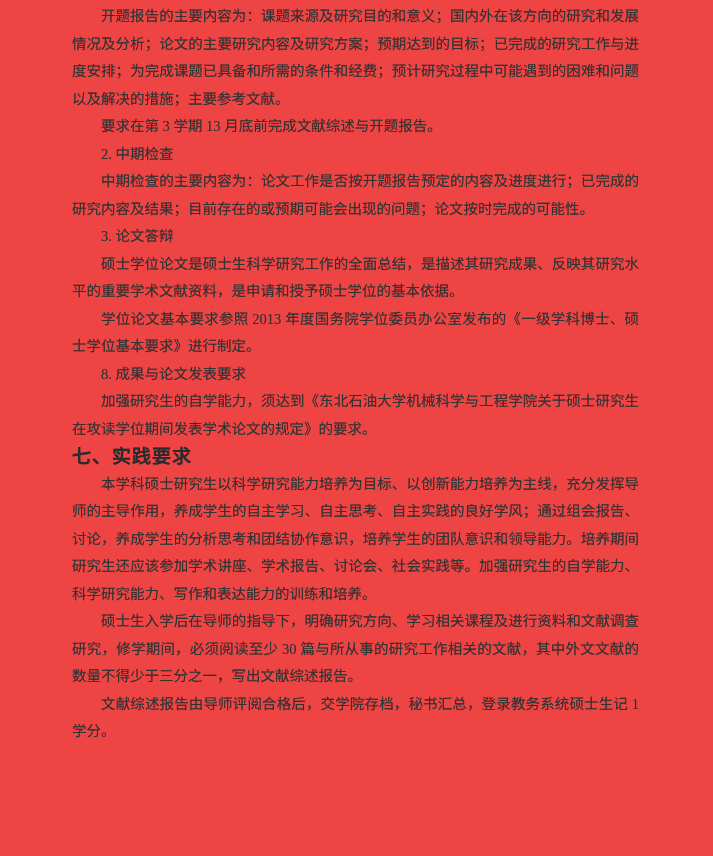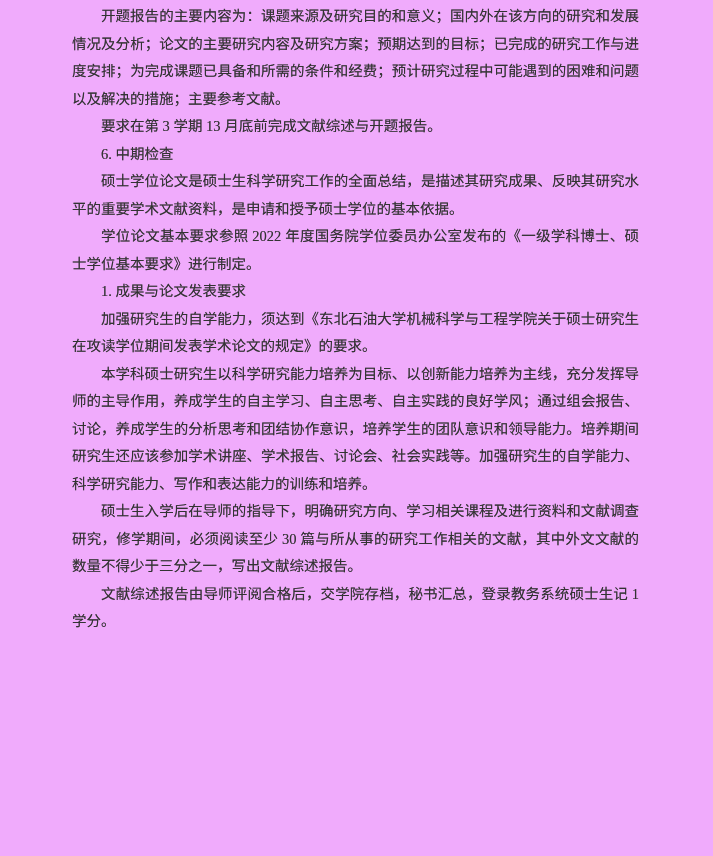--- a/index.html
+++ b/index.html
@@ -5,21 +5,21 @@
   * { box-sizing: border-box; }
   html, body {
     margin: 0;
     padding: 0;
     background: #ffffff;
   }
   .page {
     position: relative;
     width: 713px;
     height: 856px;
-    background: #f0abfc;
+    background: #ef4444;
     overflow: hidden;
     font-family: "Liberation Serif", "DejaVu Serif", serif;
     color: #333333;
   }
   .text-block {
     position: absolute;
     left: 72px;
     top: 3px;
     width: 567px;
   }
@@ -44,22 +44,25 @@
     text-shadow: 0 0 0.4px rgba(43,43,43,0.5);
   }
 </style>
 </head>
 <body>
 
 <div class="page">
   <div class="text-block">
     <p class="para">开题报告的主要内容为：课题来源及研究目的和意义；国内外在该方向的研究和发展情况及分析；论文的主要研究内容及研究方案；预期达到的目标；已完成的研究工作与进度安排；为完成课题已具备和所需的条件和经费；预计研究过程中可能遇到的困难和问题以及解决的措施；主要参考文献。</p>
     <p class="para">要求在第 3 学期 13 月底前完成文献综述与开题报告。</p>
-    <p class="para">6. 中期检查</p>
+    <p class="para">2. 中期检查</p>
+    <p class="para">中期检查的主要内容为：论文工作是否按开题报告预定的内容及进度进行；已完成的研究内容及结果；目前存在的或预期可能会出现的问题；论文按时完成的可能性。</p>
+    <p class="para">3. 论文答辩</p>
     <p class="para">硕士学位论文是硕士生科学研究工作的全面总结，是描述其研究成果、反映其研究水平的重要学术文献资料，是申请和授予硕士学位的基本依据。</p>
-    <p class="para">学位论文基本要求参照 2022 年度国务院学位委员办公室发布的《一级学科博士、硕士学位基本要求》进行制定。</p>
-    <p class="para">1. 成果与论文发表要求</p>
+    <p class="para">学位论文基本要求参照 2013 年度国务院学位委员办公室发布的《一级学科博士、硕士学位基本要求》进行制定。</p>
+    <p class="para">8. 成果与论文发表要求</p>
     <p class="para">加强研究生的自学能力，须达到《东北石油大学机械科学与工程学院关于硕士研究生在攻读学位期间发表学术论文的规定》的要求。</p>
+    <p class="heading">七、实践要求</p>
     <p class="para">本学科硕士研究生以科学研究能力培养为目标、以创新能力培养为主线，充分发挥导师的主导作用，养成学生的自主学习、自主思考、自主实践的良好学风；通过组会报告、讨论，养成学生的分析思考和团结协作意识，培养学生的团队意识和领导能力。培养期间研究生还应该参加学术讲座、学术报告、讨论会、社会实践等。加强研究生的自学能力、科学研究能力、写作和表达能力的训练和培养。</p>
     <p class="para">硕士生入学后在导师的指导下，明确研究方向、学习相关课程及进行资料和文献调查研究，修学期间，必须阅读至少 30 篇与所从事的研究工作相关的文献，其中外文文献的数量不得少于三分之一，写出文献综述报告。</p>
     <p class="para">文献综述报告由导师评阅合格后，交学院存档，秘书汇总，登录教务系统硕士生记 1 学分。</p>
   </div>
 </div>
 
 </body></html>

